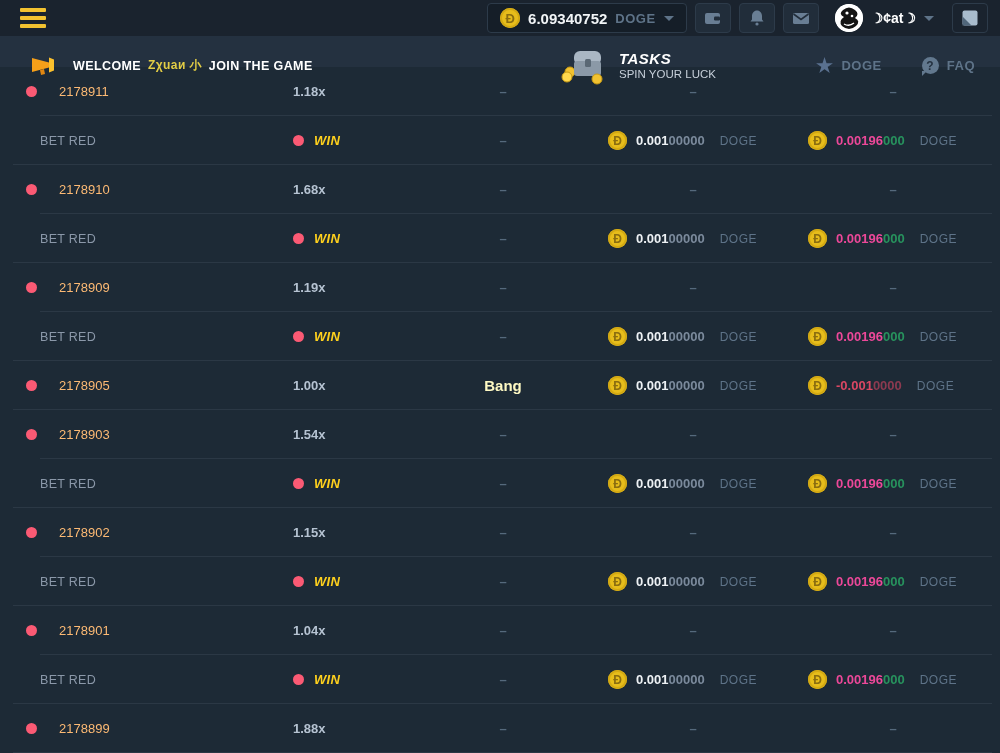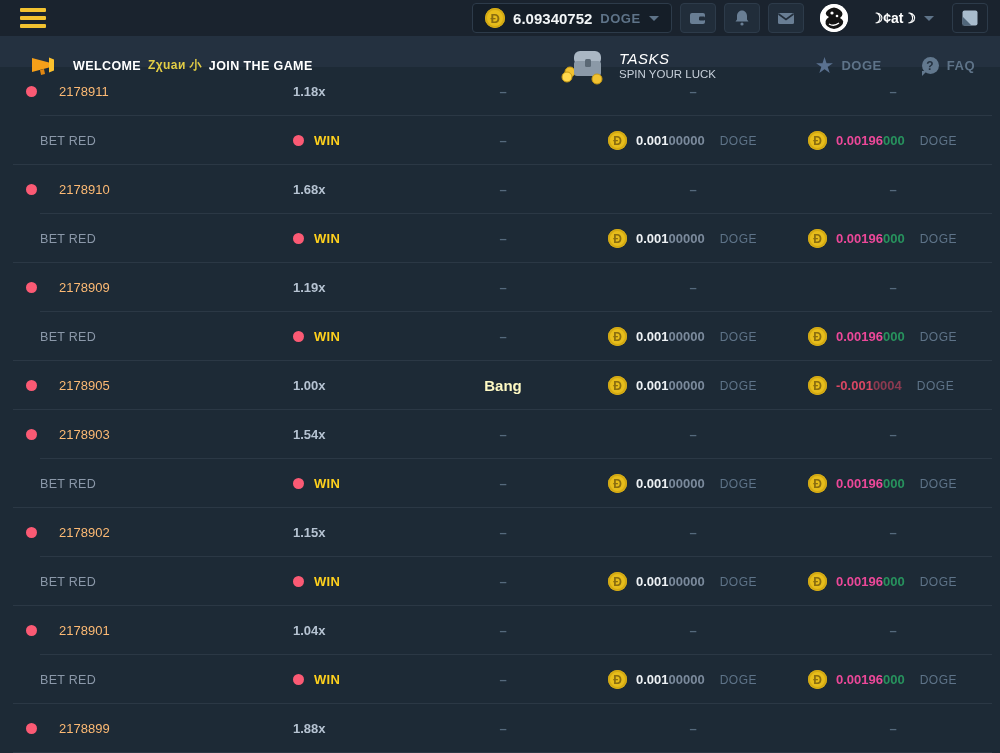--- a/index.html
+++ b/index.html
@@ -39,34 +39,34 @@
 
   .icon-btn {
     width:36px; height:30px; background:#212d3a;
     border:1px solid #2d3b4a; border-radius:4px;
     display:flex; align-items:center; justify-content:center; cursor:pointer;
   }
   .panel-btn { background:transparent; margin-left:6px; }
 
   .user-chip { display:flex; align-items:center; gap:8px; margin:0 4px 0 8px; cursor:pointer; }
   .avatar { width:28px; height:28px; border-radius:50%; overflow:hidden; background:#fff; flex:none; }
-  .username { color:#ffffff; font-weight:bold; font-size:14px;margin-left:15px; }
+  .username { color:#ffffff; font-weight:bold; font-size:14px; }
 
   
   .banner {
     height:49px; background:#243140;
     display:flex; align-items:center;
     padding:10px 25px 0 30px;
   }
   .welcome { display:flex; align-items:center; gap:16px; }
   .welcome-text { color:#ffffff; font-weight:bold; font-size:12.5px; letter-spacing:.4px; display:flex; align-items:center; }
   .welcome-name { color:#e3cd45; font-size:12px; margin:0 7px; }
   .tasks { display:flex; align-items:center; gap:12px; margin-left:auto; cursor:pointer; }
   .tasks-text { line-height:1.15; }
-  .tasks-title { color:#ffffff; font-weight:normal; font-style:italic; font-size:15px; letter-spacing:.5px; }
+  .tasks-title { color:#ffffff; font-weight:bold; font-style:italic; font-size:15px; letter-spacing:.5px; }
   .tasks-sub { color:#c6cfd9; font-size:11.5px; }
   .menu-link { display:flex; align-items:center; gap:8px; color:#5e7388; font-weight:bold; font-size:13px; letter-spacing:.5px; cursor:pointer; }
   .menu-link.rank { margin-left:100px; }
   .menu-link.faq { margin-left:40px; }
   .star-icon { color:#5a7190; font-size:19px; line-height:1; }
   .faq-icon {
     width:17px; height:17px; border-radius:50%; background:#62788e;
     color:#243140; font-weight:bold; font-size:12px;
     display:inline-flex; align-items:center; justify-content:center; position:relative;
   }
@@ -82,21 +82,21 @@
   }
   .row.first { margin-top:-18px; }
   .divider { position:absolute; bottom:0; left:13px; right:8px; height:1px; background:#2b3845; }
   .divider.indent { left:40px; }
 
   .cell-id { display:flex; align-items:center; gap:22px; color:#fdba74; font-size:13px; }
   .dot { width:11px; height:11px; border-radius:50%; background:#fb5a74; flex:none; }
   .mult { color:#b6c3d2; font-weight:bold; font-size:13px; }
   .dash-c { text-align:center; color:#55697c; font-weight:bold; font-size:13px; }
   .bet-label { color:#8b98a9; font-size:12.5px; padding-left:14px; letter-spacing:.3px; }
-  .win-cell { display:flex; align-items:center; gap:10px; }
+  .win-cell { display:flex; align-items:center; gap:10px;font-style:italic; }
   .win-text { color:#fed01d; font-weight:bold; font-size:13px; letter-spacing:.3px; }
   .bang-cell { text-align:center; color:#fef9c3; font-weight:bold; font-size:15px; }
 
   .amount { display:flex; align-items:center; gap:9px; padding-left:15px; font-size:13px; }
   .num { font-weight:bold; white-space:nowrap; }
   .main-white { color:#edf1f4; }
   .dim-white  { color:#7b8a9c; }
   .main-green { color:#ec4899; }
   .dim-green  { color:#27925d; }
   .main-red   { color:#da4763; }
@@ -308,21 +308,21 @@
       </div>
     <div class="mult">1.00x</div>
     <div class="bang-cell">Bang</div>
     <div class="amount">
       <span class="coin sm">Đ</span>
       <span class="num"><span class="main-white">0.001</span><span class="dim-white">00000</span></span>
       <span class="cur">DOGE</span>
     </div>
     <div class="amount">
       <span class="coin sm">Đ</span>
-      <span class="num"><span class="main-red">-0.001</span><span class="dim-red">0004</span></span>
+      <span class="num"><span class="main-red">-0.001</span><span class="dim-red">0000</span></span>
       <span class="cur">DOGE</span>
     </div>
     <div class="divider"></div>
   </div>
 
   <div class="row">
     <div class="cell-id">
         <span class="dot"></span>
         <span>2178903</span>
       </div>

